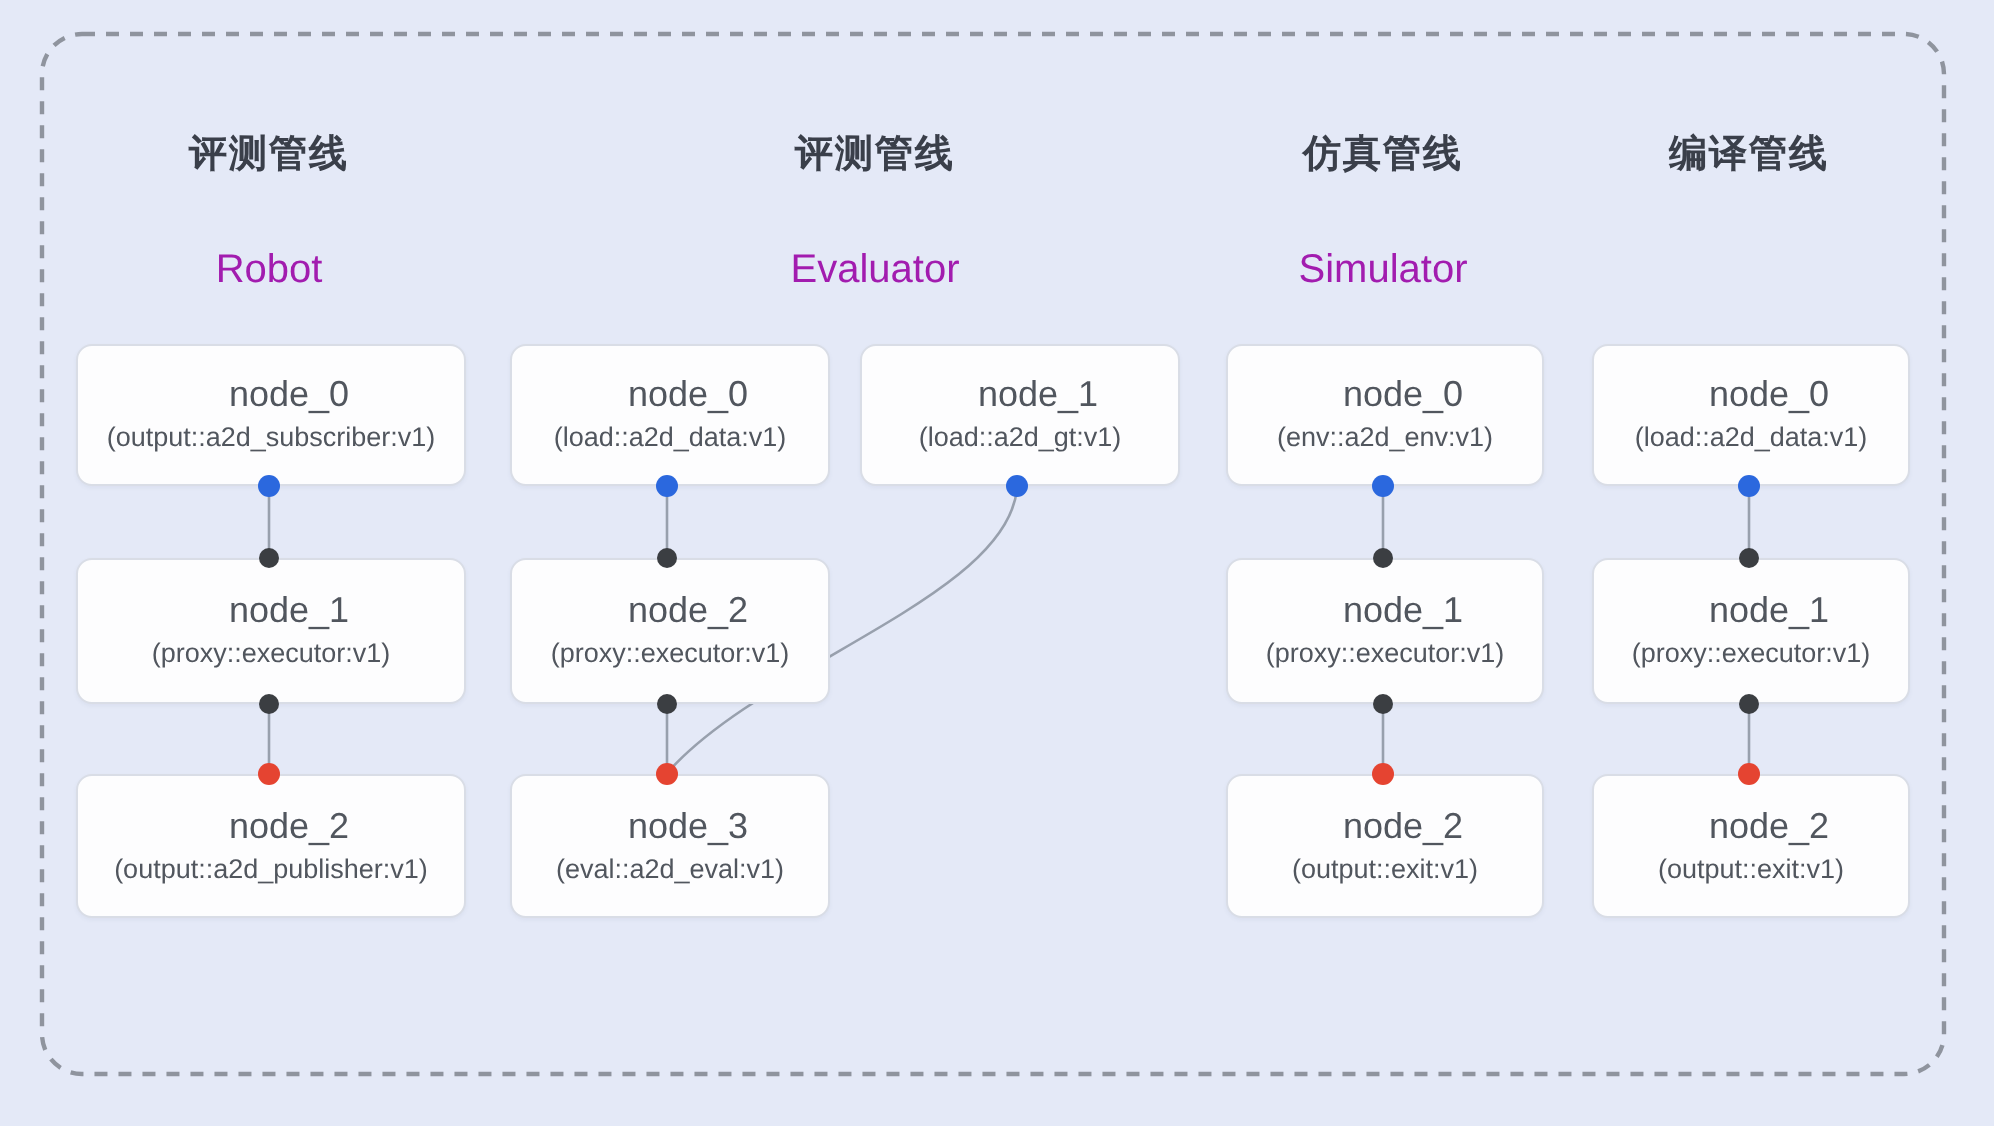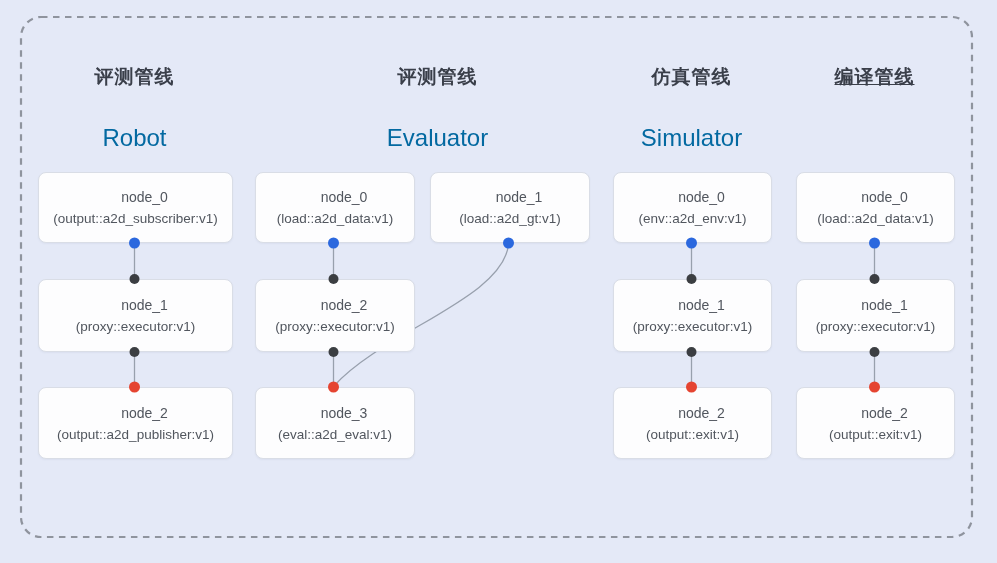--- a/index.html
+++ b/index.html
@@ -7,40 +7,40 @@
   svg.layer{position:absolute;left:0;top:0;pointer-events:none;}
   .underlay{z-index:1;}
   .overlay{z-index:3;}
   .node{
     position:absolute;z-index:2;
     background:#fdfdfe;border:1px solid #d9dde6;border-radius:8px;
     box-shadow:0 1px 2px rgba(70,80,120,0.06);
     display:flex;flex-direction:column;align-items:center;justify-content:center;
     color:#51565e;text-align:center;
   }
-  .node-name{font-size:14px;line-height:22px;margin-left:18px;}
+  .node-name{font-size:18px;line-height:22px;margin-left:18px;}
   .node-type{font-size:13.5px;line-height:21px;}
   
   .col-a{left:38px;width:193px;}
   .col-b{left:255px;width:158px;}
   .col-b2{left:430px;width:158px;}
   .col-c{left:613px;width:157px;}
   .col-d{left:796px;width:157px;}
   
   .row-1{top:172px;height:69px;}
   .row-2{top:279px;height:71px;}
   .row-3{top:387px;height:70px;}
   
   .title-cn,.title-en{position:absolute;z-index:2;text-align:center;}
   .title-cn{top:64px;font-size:19px;font-weight:600;color:#3a3f4a;letter-spacing:1px;}
-  .title-en{top:124px;font-size:24px;color:#0369a1;}
+  .title-en{top:124px;font-size:20px;color:#a21caf;}
   .h-a{left:38px;width:193px;}
   .h-b{left:270px;width:335px;}
   .h-c{left:613px;width:157px;}
-  .h-d{left:796px;width:157px;text-decoration:underline;}
+  .h-d{left:796px;width:157px;}
 </style>
 </head>
 <body>
 
 <div class="canvas">
 
   <svg class="layer underlay" width="997" height="563" viewBox="0 0 997 563">
     <rect x="21" y="17" width="951" height="520" rx="20" fill="none" stroke-width="2.2" stroke-dasharray="6.5 5.5" stroke="#8f949e"></rect>
     <path d="M 508.5 244 C 504 298, 382 332, 334 386" fill="none" stroke-width="1.3" stroke="#98a0ad"></path>
   </svg>

